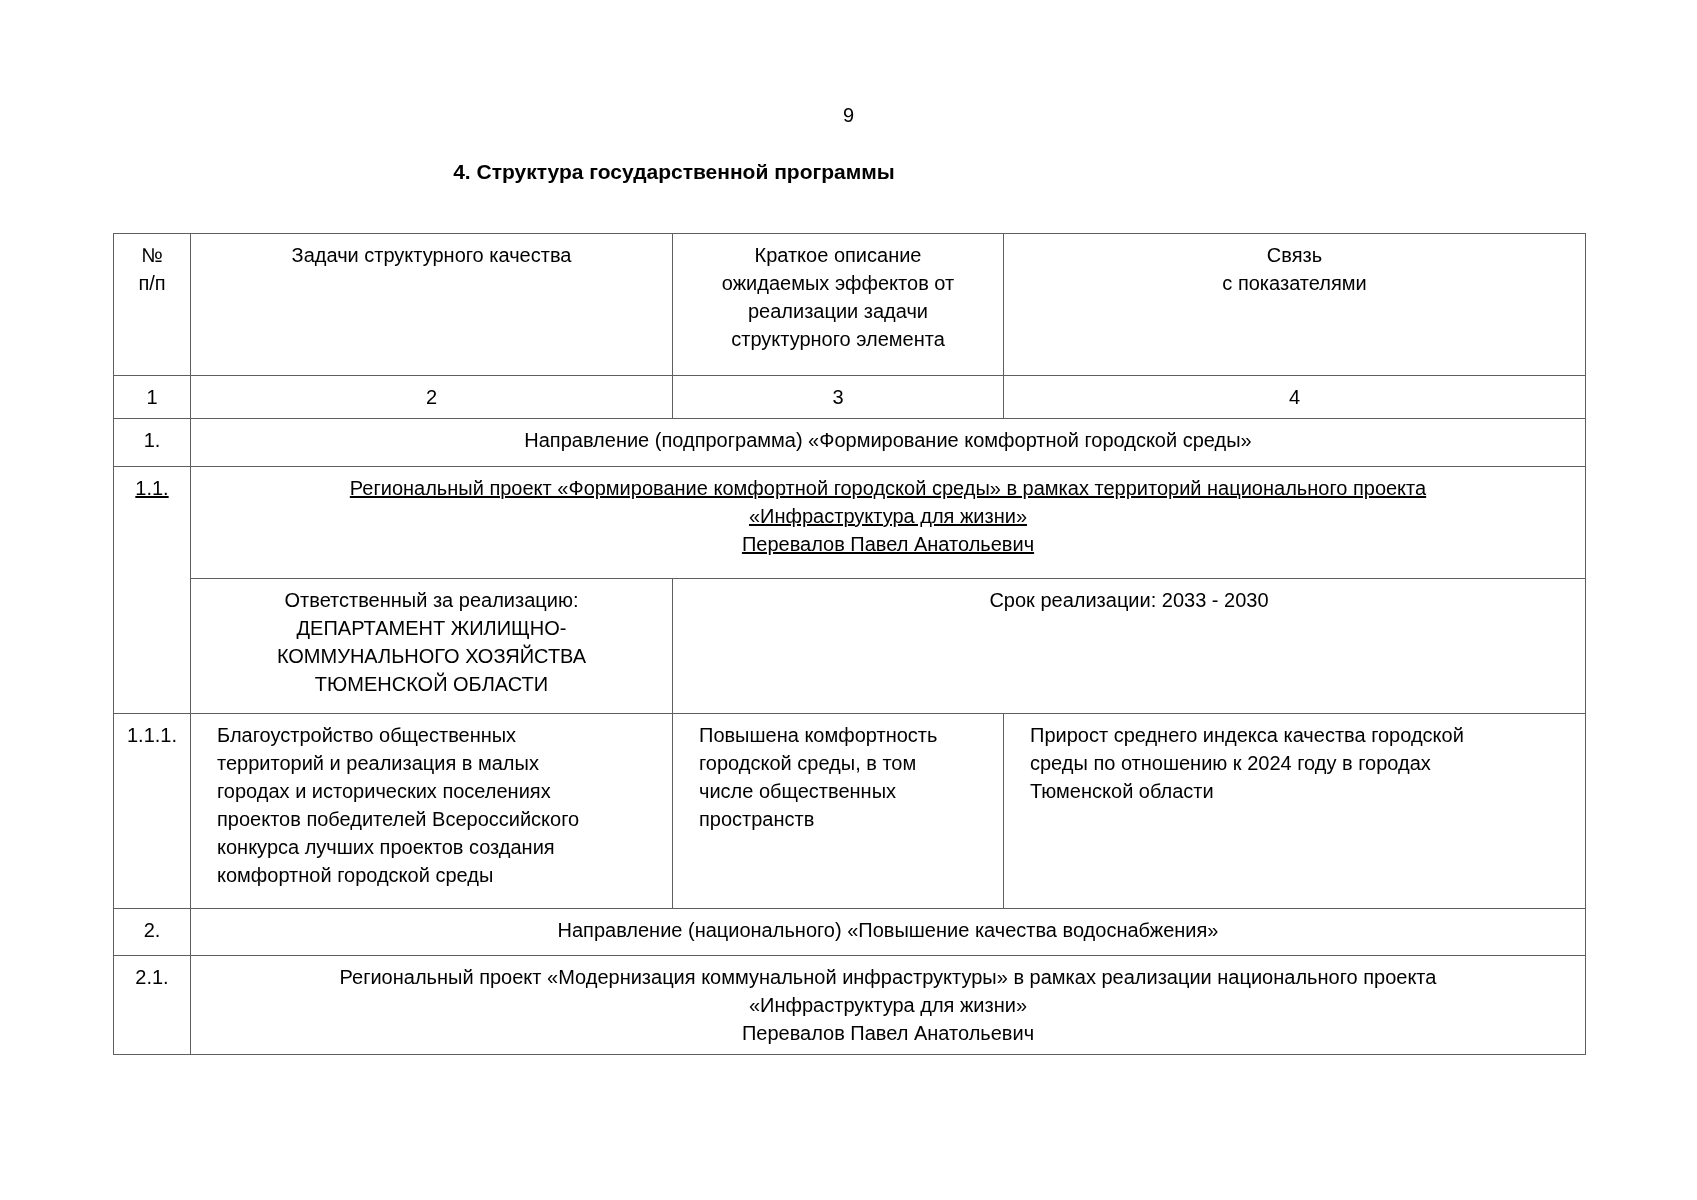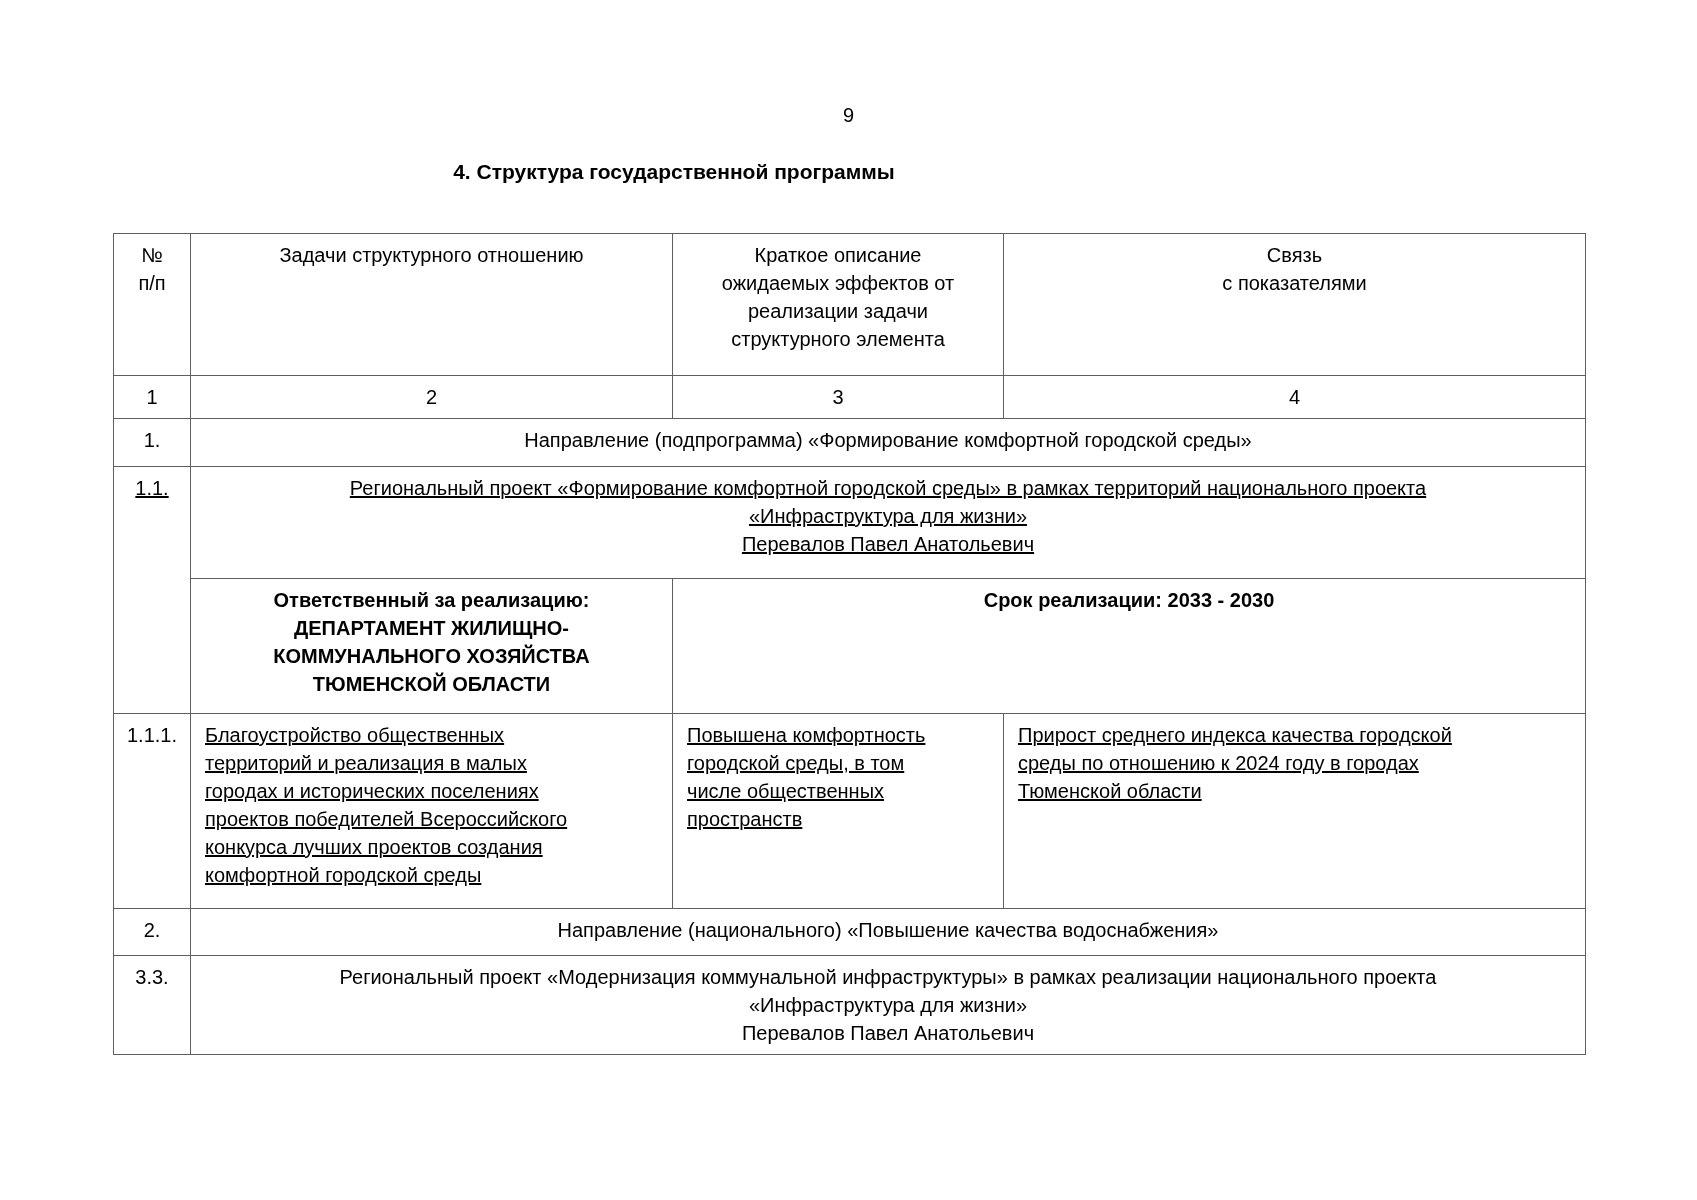--- a/index.html
+++ b/index.html
@@ -48,33 +48,32 @@
   table.structure td {
     border: 1.5px solid #5f5f5f;
     vertical-align: top;
     text-align: center;
     padding: 7px 6px;
     white-space: pre-line;
     overflow: hidden;
   }
   table.structure td.left {
     text-align: left;
-    padding-left: 14px;
+    padding-left: 26px;
     padding-right: 10px;
-    text-decoration: underline;
   }
   col.c1 { width: 77px; }
   col.c2 { width: 482px; }
   col.c3 { width: 331px; }
   col.c4 { width: 582px; }
   tr.h-header   { height: 142px; }
   tr.h-numbers  { height: 43px; }
   tr.h-r1       { height: 48px; }
   tr.h-r11      { height: 112px; text-decoration: underline; }
-  tr.h-r11sub   { height: 135px; font-weight: bold; }
+  tr.h-r11sub   { height: 135px; }
   tr.h-r111     { height: 195px; }
   tr.h-r2       { height: 47px; }
   tr.h-r21      { height: 88px; }
 </style>
 </head>
 <body>
 
 <div class="page">
 
   <div class="page-number">9</div>
@@ -85,21 +84,21 @@
     <colgroup>
       <col class="c1">
         <col class="c2">
         <col class="c3">
         <col class="c4">
     </colgroup>
     <tbody>
       <tr class="h-header">
         <td>№
 п/п</td>
-        <td>Задачи структурного отношению</td>
+        <td>Задачи структурного качества</td>
         <td>Краткое описание
 ожидаемых эффектов от
 реализации задачи
 структурного элемента</td>
         <td>Связь
 с показателями</td>
       </tr>
 
       <tr class="h-numbers">
         <td>1</td>
@@ -144,21 +143,21 @@
 среды по отношению к 2024 году в городах
 Тюменской области</td>
       </tr>
 
       <tr class="h-r2">
         <td>2.</td>
         <td colspan="3">Направление (национального)  «Повышение качества водоснабжения»</td>
       </tr>
 
       <tr class="h-r21">
-        <td>3.3.</td>
+        <td>2.1.</td>
         <td colspan="3">Региональный проект «Модернизация коммунальной инфраструктуры» в рамках реализации национального проекта
 «Инфраструктура для жизни»
 Перевалов Павел Анатольевич</td>
       </tr>
     </tbody>
   </table>
 
 </div>
 
 </body></html>

